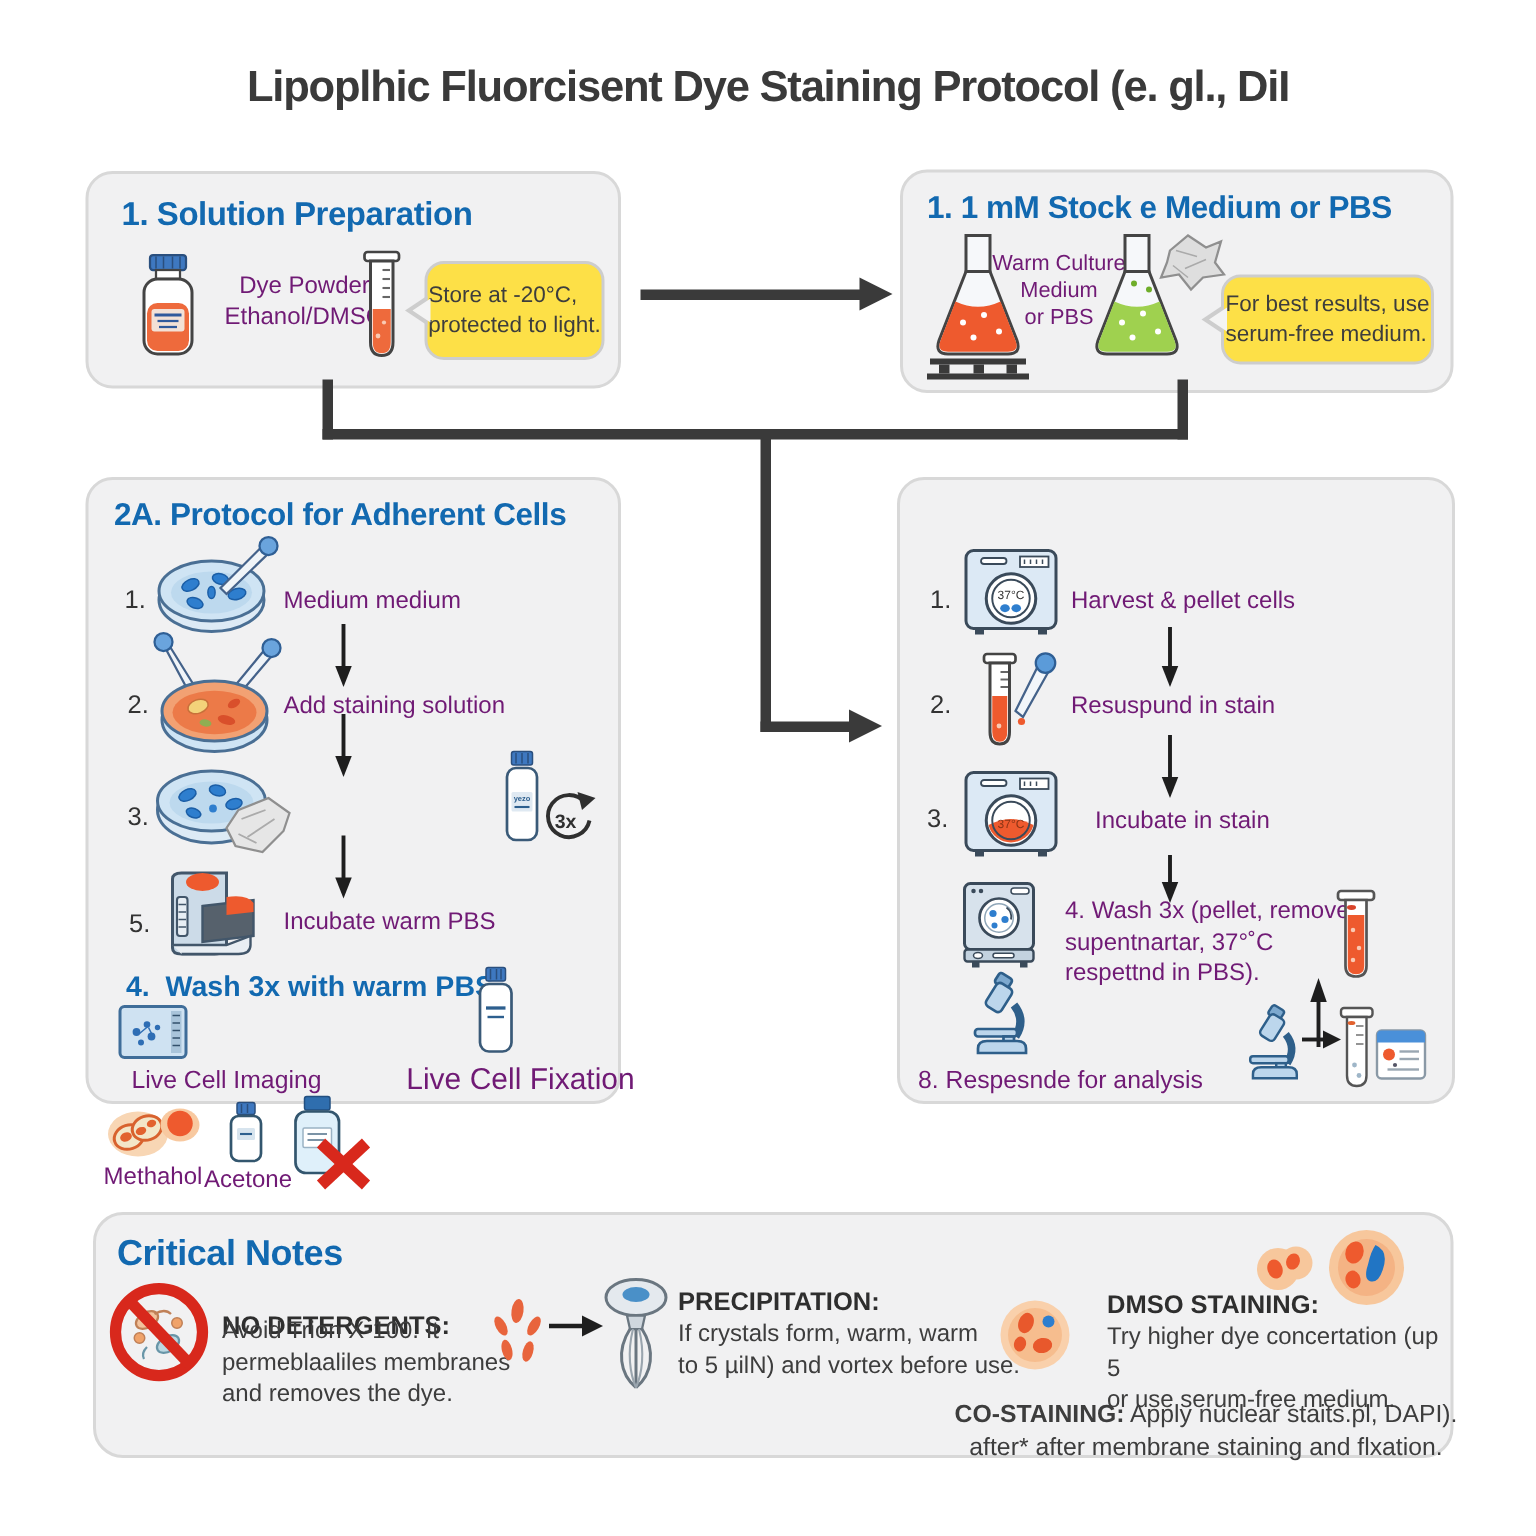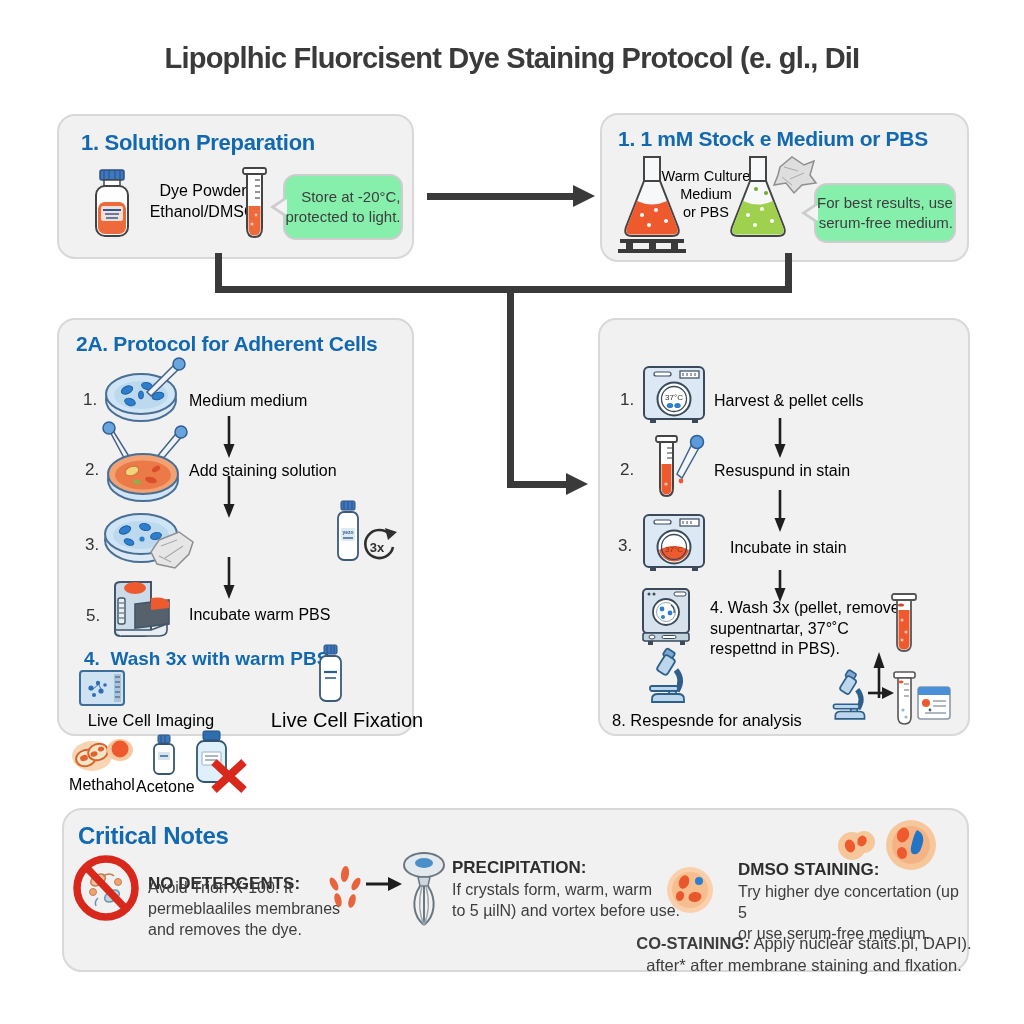--- a/index.html
+++ b/index.html
@@ -2,30 +2,30 @@
 <html><head>
 <meta charset="utf-8">
 <style>
   html,body{margin:0;padding:0}
   body{width:1024px;height:1024px;position:relative;background:#ffffff;
        font-family:"Liberation Sans",sans-serif;color:#3d3d3d;overflow:hidden}
   .title{position:absolute;left:0;right:0;top:42px;text-align:center;
          font-size:29px;font-weight:700;color:#3a3a3a;letter-spacing:-.8px}
   .box{position:absolute;background:#f1f1f2;border:2px solid #d8d8d8;border-radius:18px}
   .bh{position:absolute;font-weight:700;color:#1269b0;letter-spacing:-.3px}
-  .lbl{position:absolute;font-size:16px;color:#000000;line-height:21px}
+  .lbl{position:absolute;font-size:16px;color:#701a75;line-height:21px}
   .ml{white-space:pre-line}
   .pre{white-space:pre-wrap}
   .ctr{text-align:center}
   .num{position:absolute;font-size:17px;color:#333}
   .cline{position:absolute;background:#3a3a3a}
   .tri-r{position:absolute;width:0;height:0;border-top:11px solid transparent;
          border-bottom:11px solid transparent;border-left:22px solid #3a3a3a}
-  .bubble{position:absolute;background:#86efac;border:2px solid #cdcdcd;border-radius:13px;
-          display:flex;align-items:center;justify-content:center;text-align:right;
+  .bubble{position:absolute;background:#fde047;border:2px solid #cdcdcd;border-radius:13px;
+          display:flex;align-items:center;justify-content:center;text-align:left;
           font-size:15px;line-height:20px;color:#3d3d3d}
   .bubble:before{content:"";position:absolute;left:-15px;top:50%;margin-top:-10px;
           border-top:10px solid transparent;border-bottom:10px solid transparent;
           border-right:15px solid #cdcdcd}
   .bubble:after{content:"";position:absolute;left:-10px;top:50%;margin-top:-8px;
           border-top:8px solid transparent;border-bottom:8px solid transparent;
           border-right:12px solid #f4f4f4}
   .nt{position:absolute;font-weight:700;font-size:17px;color:#2e2e2e}
   .nb{position:absolute;font-size:16px;line-height:21px;color:#3d3d3d;white-space:pre-line}
   .washnote{position:absolute;font-weight:700;font-size:19px;color:#1269b0}

